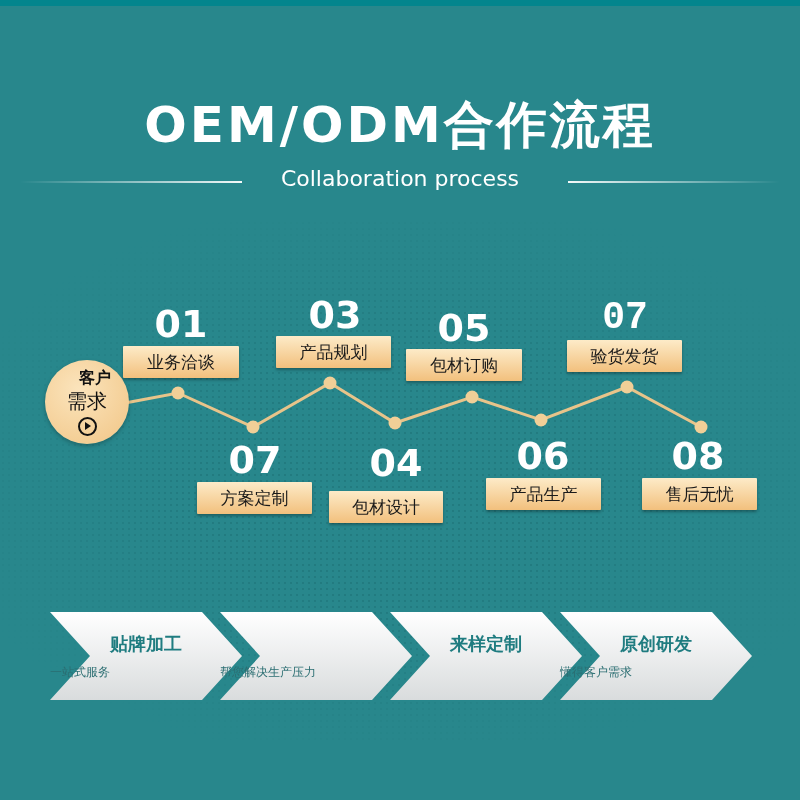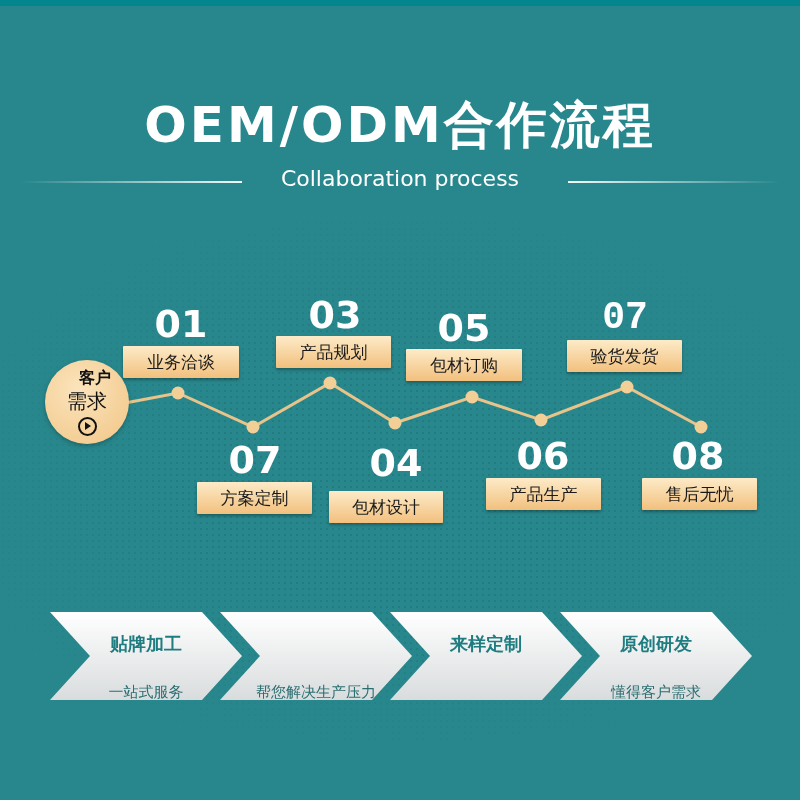--- a/index.html
+++ b/index.html
@@ -63,22 +63,22 @@
 
   .chev {
     position: absolute; top: 612px; height: 88px;
   }
   .chev svg { position: absolute; left: 0; top: 0; }
   .chev .t1 {
     position: absolute; left: 0; top: 20px; width: 100%; text-align: center;
     color: #1f7c80; font-size: 18px; font-weight: bold;
   }
   .chev .t2 {
-    position: absolute; left: 0; top: 52px; width: 100%; text-align: center;
-    color: #2b6e72; font-size: 15px; margin-top: 19px;
+    position: absolute; left: 0; top: 52px; width: 100%; text-align: left;
+    color: #2b6e72; font-size: 12px;
   }
 </style>
 </head>
 <body>
 
 <div class="topbar"></div>
 <div class="dots"></div>
 
 <div class="title">OEM/ODM合作流程</div>
 <div class="subtitle-row">

